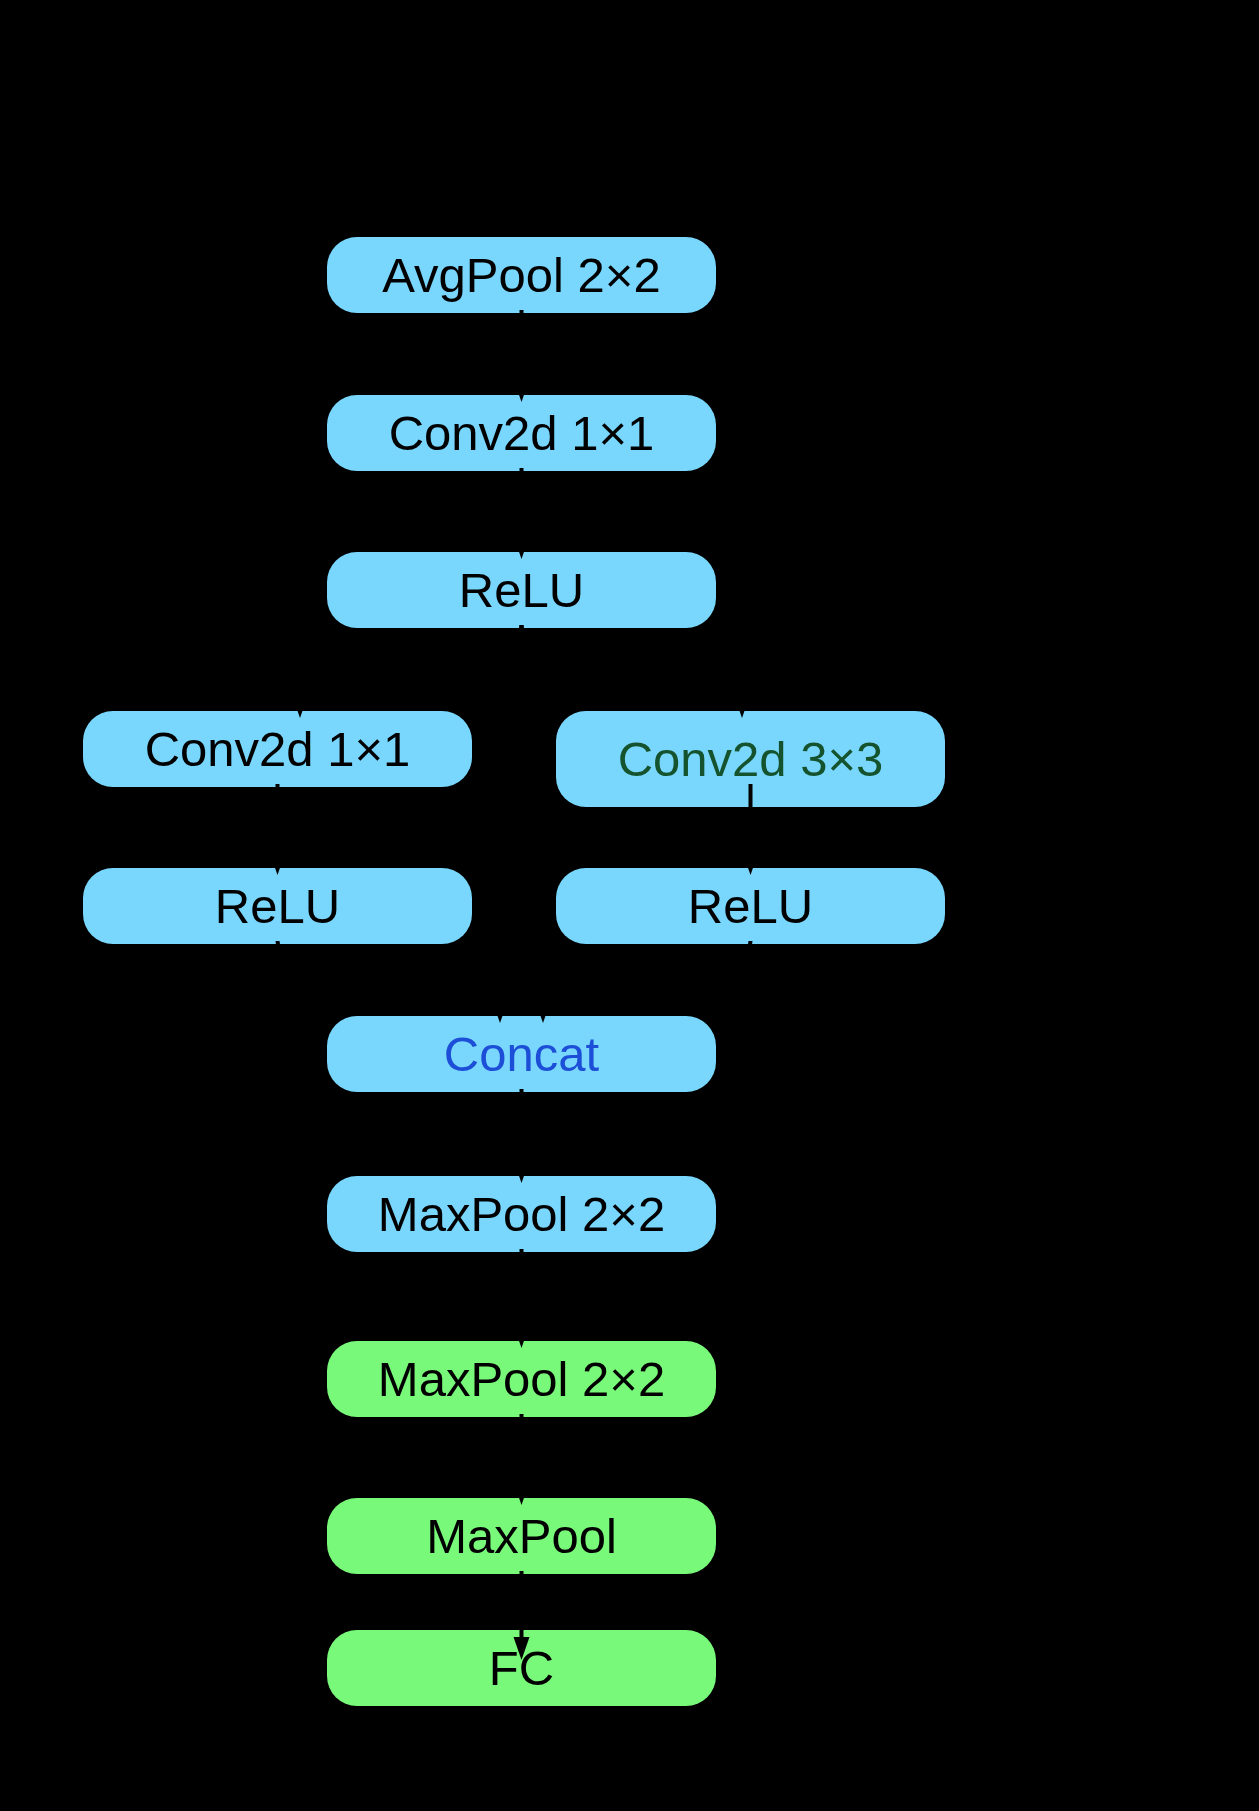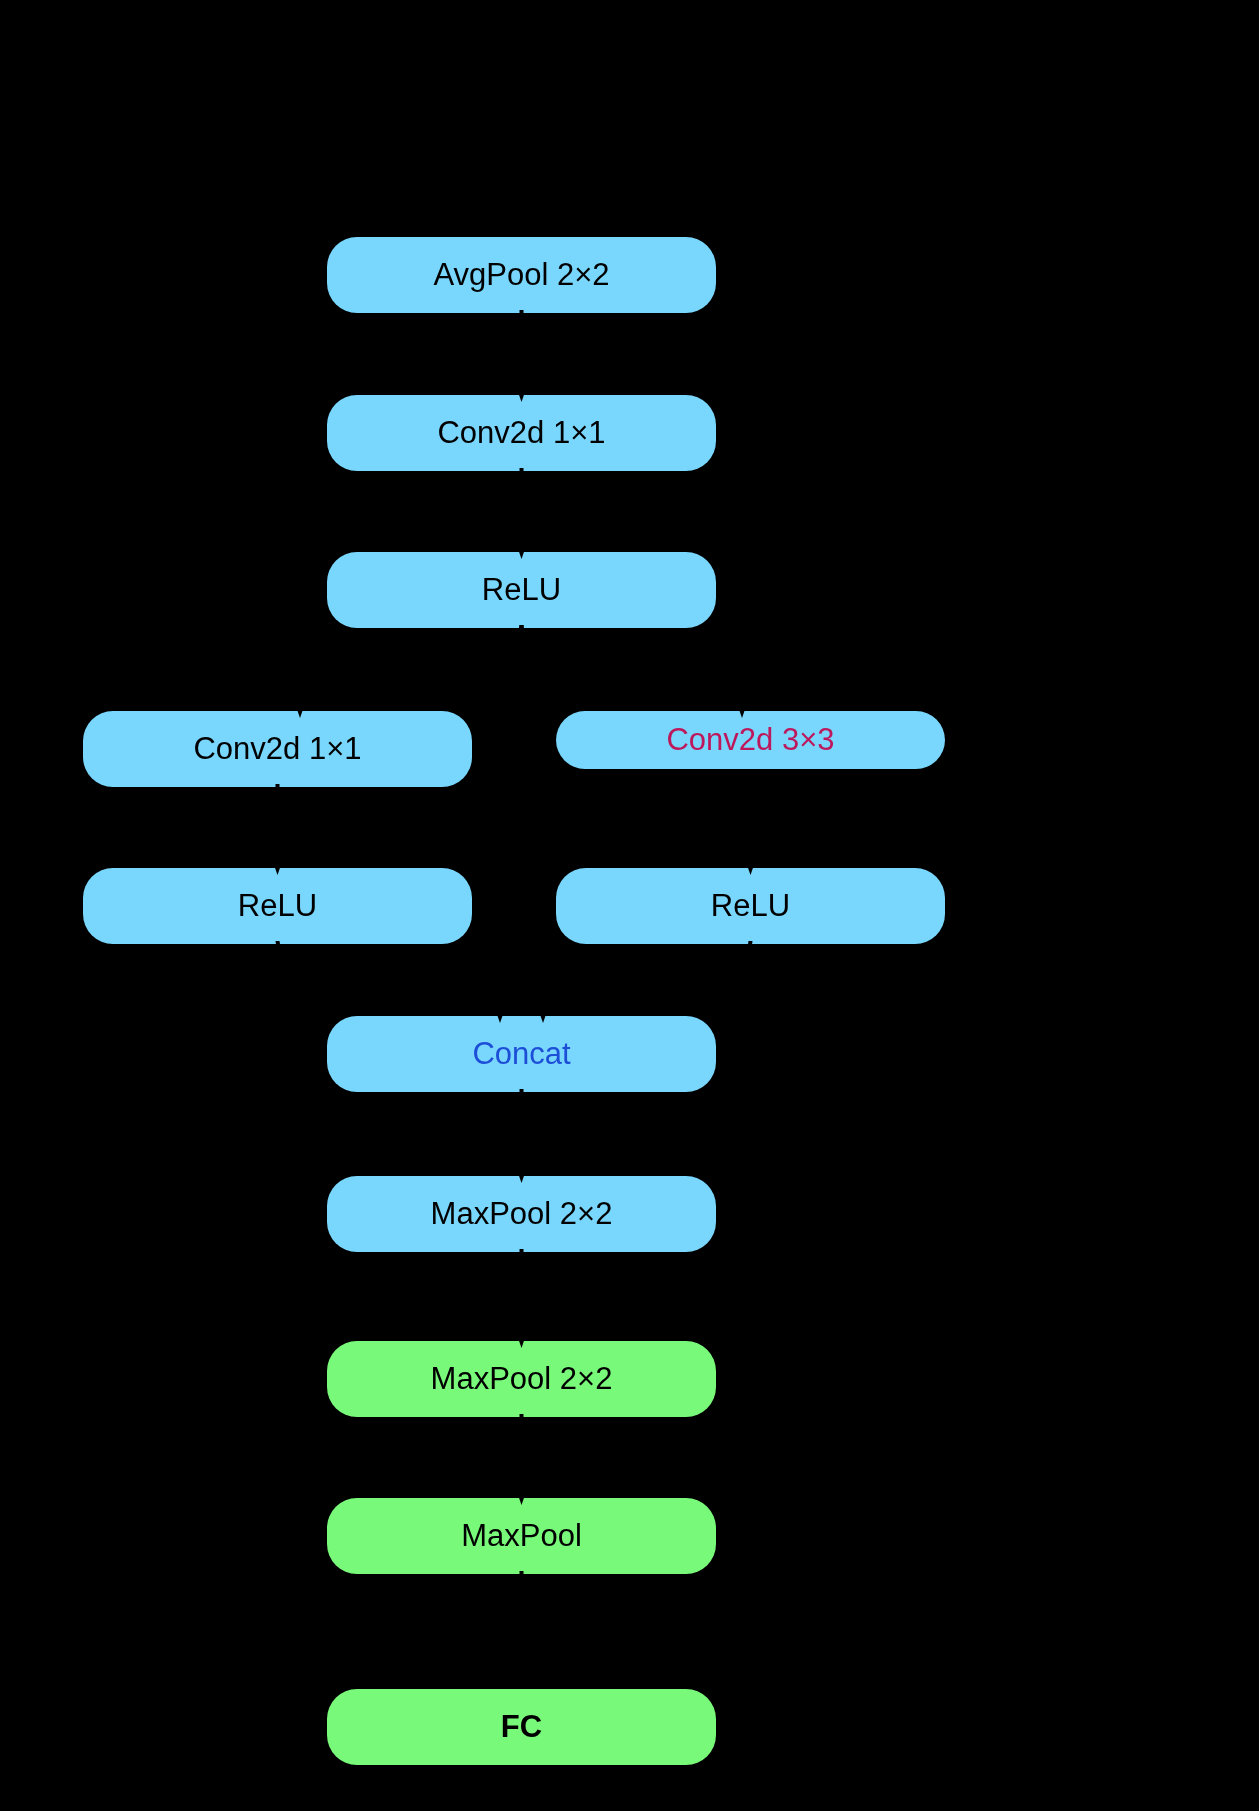--- a/index.html
+++ b/index.html
@@ -14,21 +14,21 @@
     overflow: hidden;
     font-family: "Liberation Sans", sans-serif;
   }
   .node {
     position: absolute;
     box-sizing: border-box;
     display: flex;
     align-items: center;
     justify-content: center;
     border-radius: 30px;
-    font-size: 31px;
+    font-size: 49px;
     font-weight: 400;
     letter-spacing: 0px;
     white-space: nowrap;
     z-index: 1;
   }
   #edges {
     position: absolute;
     left: 0;
     top: 0;
     z-index: 2;
@@ -63,21 +63,21 @@
       <path d="M 521.5 1414 L 521.5 1482" stroke="#000000" stroke-width="4" fill="none"></path>
       <polygon points="521.5,1505 513.5,1482 529.5,1482" fill="#000000"></polygon>
       <path d="M 521.5 1571 L 521.5 1637" stroke="#000000" stroke-width="4" fill="none"></path>
       <polygon points="521.5,1660 513.5,1637 529.5,1637" fill="#000000"></polygon>
     </svg>
 
   <div class="node" style="left: 327px; top: 237px; width: 389px; height: 76px; background: rgb(121, 214, 252); color: rgb(0, 0, 0);">AvgPool 2×2</div>
   <div class="node" style="left: 327px; top: 395px; width: 389px; height: 76px; background: rgb(121, 214, 252); color: rgb(0, 0, 0);">Conv2d 1×1</div>
   <div class="node" style="left: 327px; top: 552px; width: 389px; height: 76px; background: rgb(121, 214, 252); color: rgb(0, 0, 0);">ReLU</div>
   <div class="node" style="left: 83px; top: 711px; width: 389px; height: 76px; background: rgb(121, 214, 252); color: rgb(0, 0, 0);">Conv2d 1×1</div>
-  <div class="node" style="left: 556px; top: 711px; width: 389px; height: 58px; background: rgb(121, 214, 252); color: #be185d;">Conv2d 3×3</div>
+  <div class="node" style="left: 556px; top: 711px; width: 389px; height: 96px; background: rgb(121, 214, 252); color: #14532d;">Conv2d 3×3</div>
   <div class="node" style="left: 83px; top: 868px; width: 389px; height: 76px; background: rgb(121, 214, 252); color: rgb(0, 0, 0);">ReLU</div>
   <div class="node" style="left: 556px; top: 868px; width: 389px; height: 76px; background: rgb(121, 214, 252); color: rgb(0, 0, 0);">ReLU</div>
   <div class="node" style="left: 327px; top: 1016px; width: 389px; height: 76px; background: rgb(121, 214, 252); color: #1d4ed8;">Concat</div>
   <div class="node" style="left: 327px; top: 1176px; width: 389px; height: 76px; background: rgb(121, 214, 252); color: rgb(0, 0, 0);">MaxPool 2×2</div>
   <div class="node" style="left: 327px; top: 1341px; width: 389px; height: 76px; background: rgb(121, 249, 121); color: rgb(0, 0, 0);">MaxPool 2×2</div>
   <div class="node" style="left: 327px; top: 1498px; width: 389px; height: 76px; background: rgb(121, 249, 121); color: rgb(0, 0, 0);">MaxPool</div>
-  <div class="node" style="left: 327px; top: 1689px; width: 389px; height: 76px; background: rgb(121, 249, 121); color: rgb(0, 0, 0); font-weight: bold;">FC</div>
+  <div class="node" style="left: 327px; top: 1630px; width: 389px; height: 76px; background: rgb(121, 249, 121); color: rgb(0, 0, 0);">FC</div>
 </div>
 
 </body></html>

